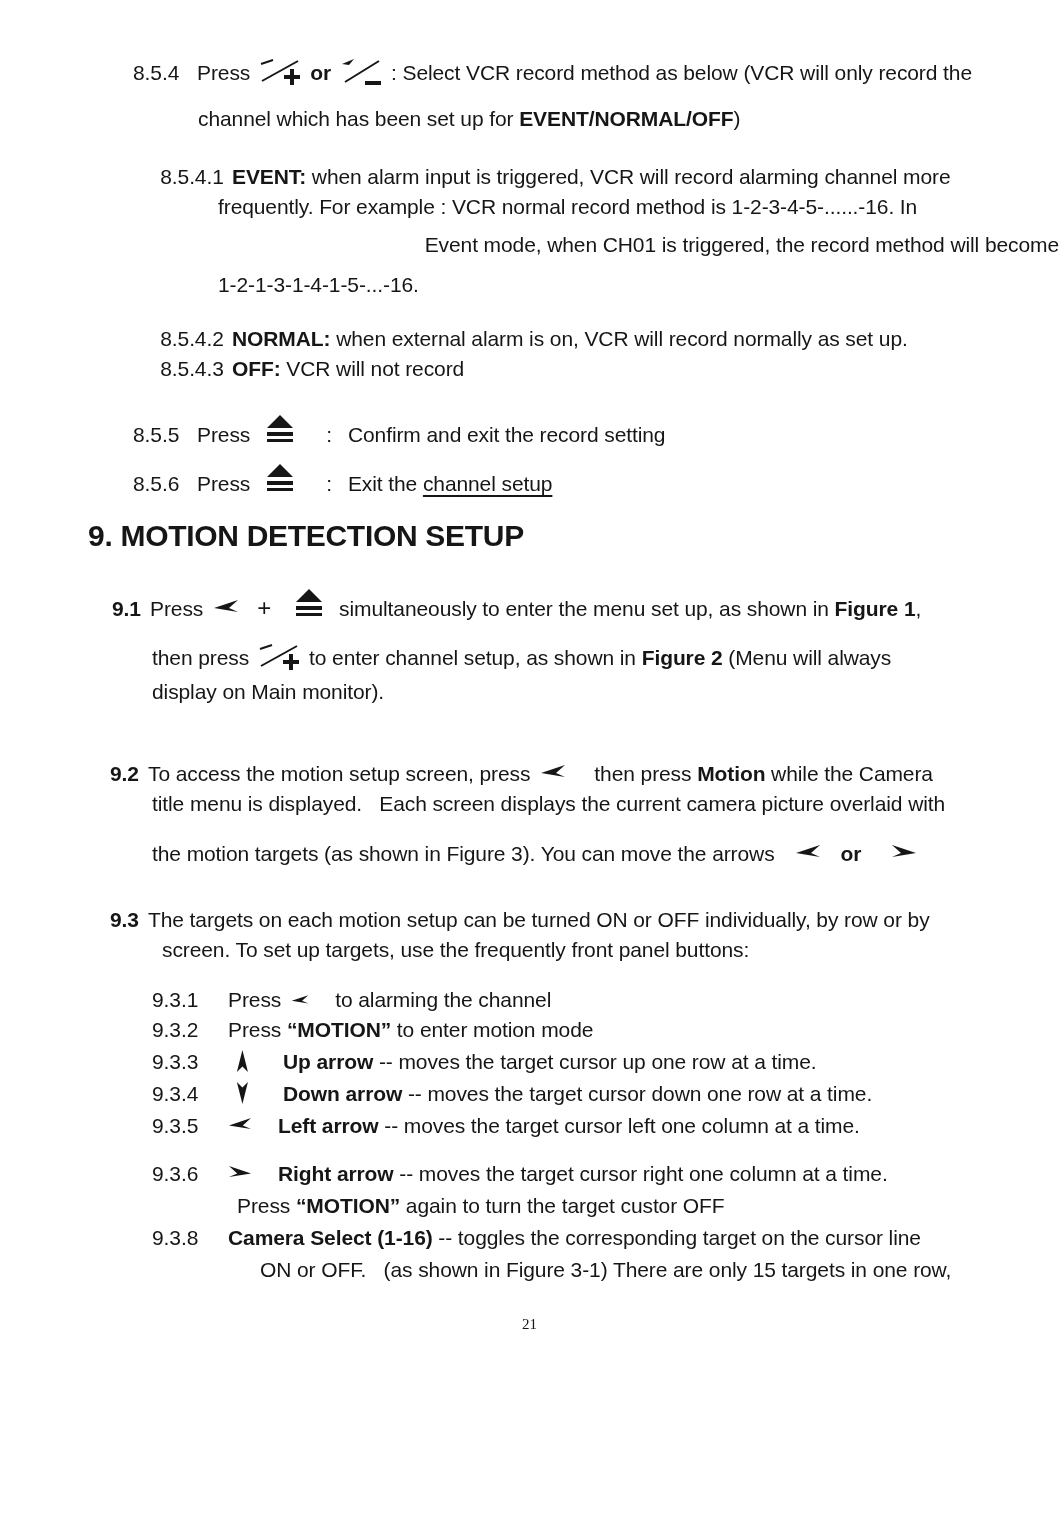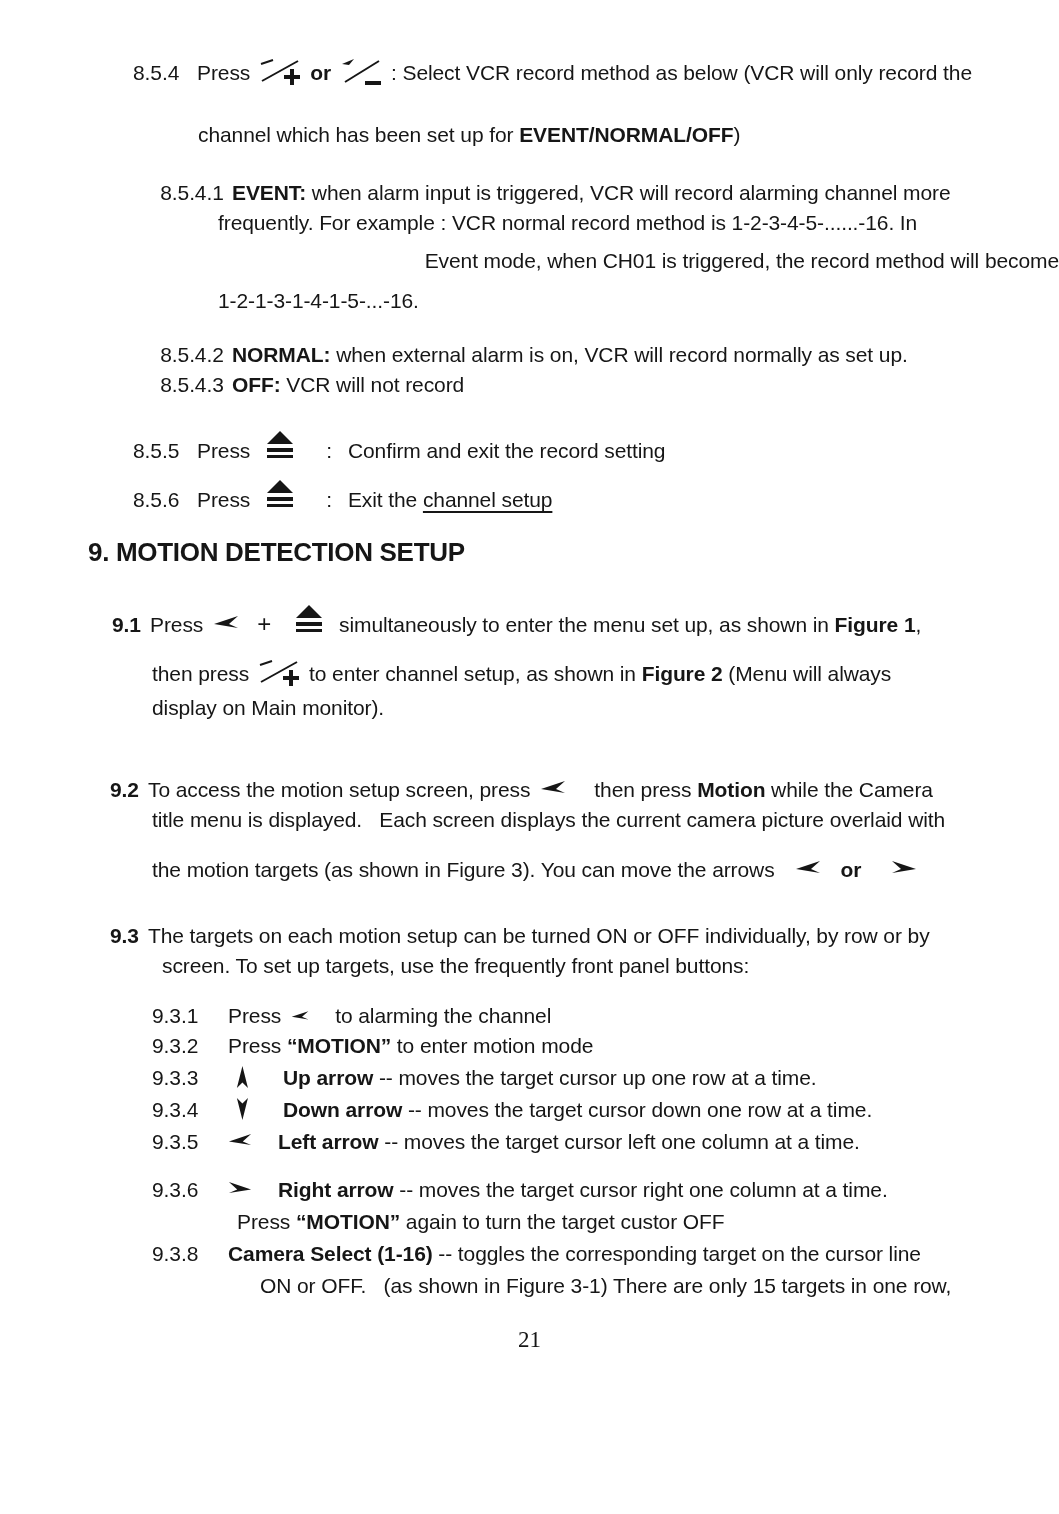--- a/index.html
+++ b/index.html
@@ -18,38 +18,38 @@
   }
   .row{line-height:30px;white-space:pre-wrap;}
   b,.b{font-weight:700;}
   .num{display:inline-block;}
   .w64{width:64px;} .w80{width:80px;text-align:center;} .w38{width:38px;} .w76{width:76px;}
   .ml88{margin-left:88px;} .ml110{margin-left:110px;} .ml112{margin-left:112px;}
   .ml133{margin-left:133px;} .ml152{margin-left:152px;} .ml162{margin-left:162px;}
   .ml165{margin-left:165px;} .ml198{margin-left:198px;} .ml218{margin-left:218px;}
   .ml237{margin-left:237px;} .ml260{margin-left:260px;}
   .mt0{margin-top:0;} .mt2{margin-top:2px;} .mt8{margin-top:8px;text-align:right;} .mt10{margin-top:10px;}
-  .mt12{margin-top:0;} .mt14{margin-top:14px;} .mt16{margin-top:28px;} .mt18{margin-top:18px;}
+  .mt12{margin-top:0;} .mt14{margin-top:14px;} .mt16{margin-top:12px;} .mt18{margin-top:18px;}
   .mt20{margin-top:20px;} .mt24{margin-top:24px;} .mt26{margin-top:26px;} .mt28{margin-top:28px;}
   .mt30{margin-top:30px;} .mt32{margin-top:32px;} .mt36{margin-top:36px;} .mt52{margin-top:52px;}
   .h36{line-height:36px;}
   .heading{
-    font-size:26px;font-weight:700;line-height:40px;letter-spacing:-0.3px;
+    font-size:30px;font-weight:700;line-height:40px;letter-spacing:-0.3px;
   }
   .icon{display:inline-block;vertical-align:middle;}
   .icon svg{display:block;}
   .ic-shuttle{margin:0 8px 6px 8px;}
   .ic-eject{margin:0 14px 4px 14px;vertical-align:-6px;}
   .ic-dart{margin:0 10px 2px 10px;vertical-align:-1px;}
   .ic-dart-v{margin:0 12px 0 6px;vertical-align:-4px;}
   .colon{display:inline-block;margin:0 16px;}
   .ul{text-decoration:underline;text-decoration-thickness:2px;text-underline-offset:4px;}
   .pagenum{
     text-align:center;font-family:"Liberation Serif","DejaVu Serif",serif;
-    font-size:23px;line-height:26px;
+    font-size:15px;line-height:26px;
   }
 </style>
 </head>
 <body>
 
 <div class="page">
 
   <div class="row ml133"><span class="num w64">8.5.4</span><span>Press</span><span class="icon ic-shuttle"><svg width="44" height="30" viewBox="0 0 44 30">
           <path d="M3 8 L15 4" stroke="#161616" stroke-width="2" fill="none"></path>
           <path d="M4 25 L40 5" stroke="#161616" stroke-width="2" fill="none"></path>

